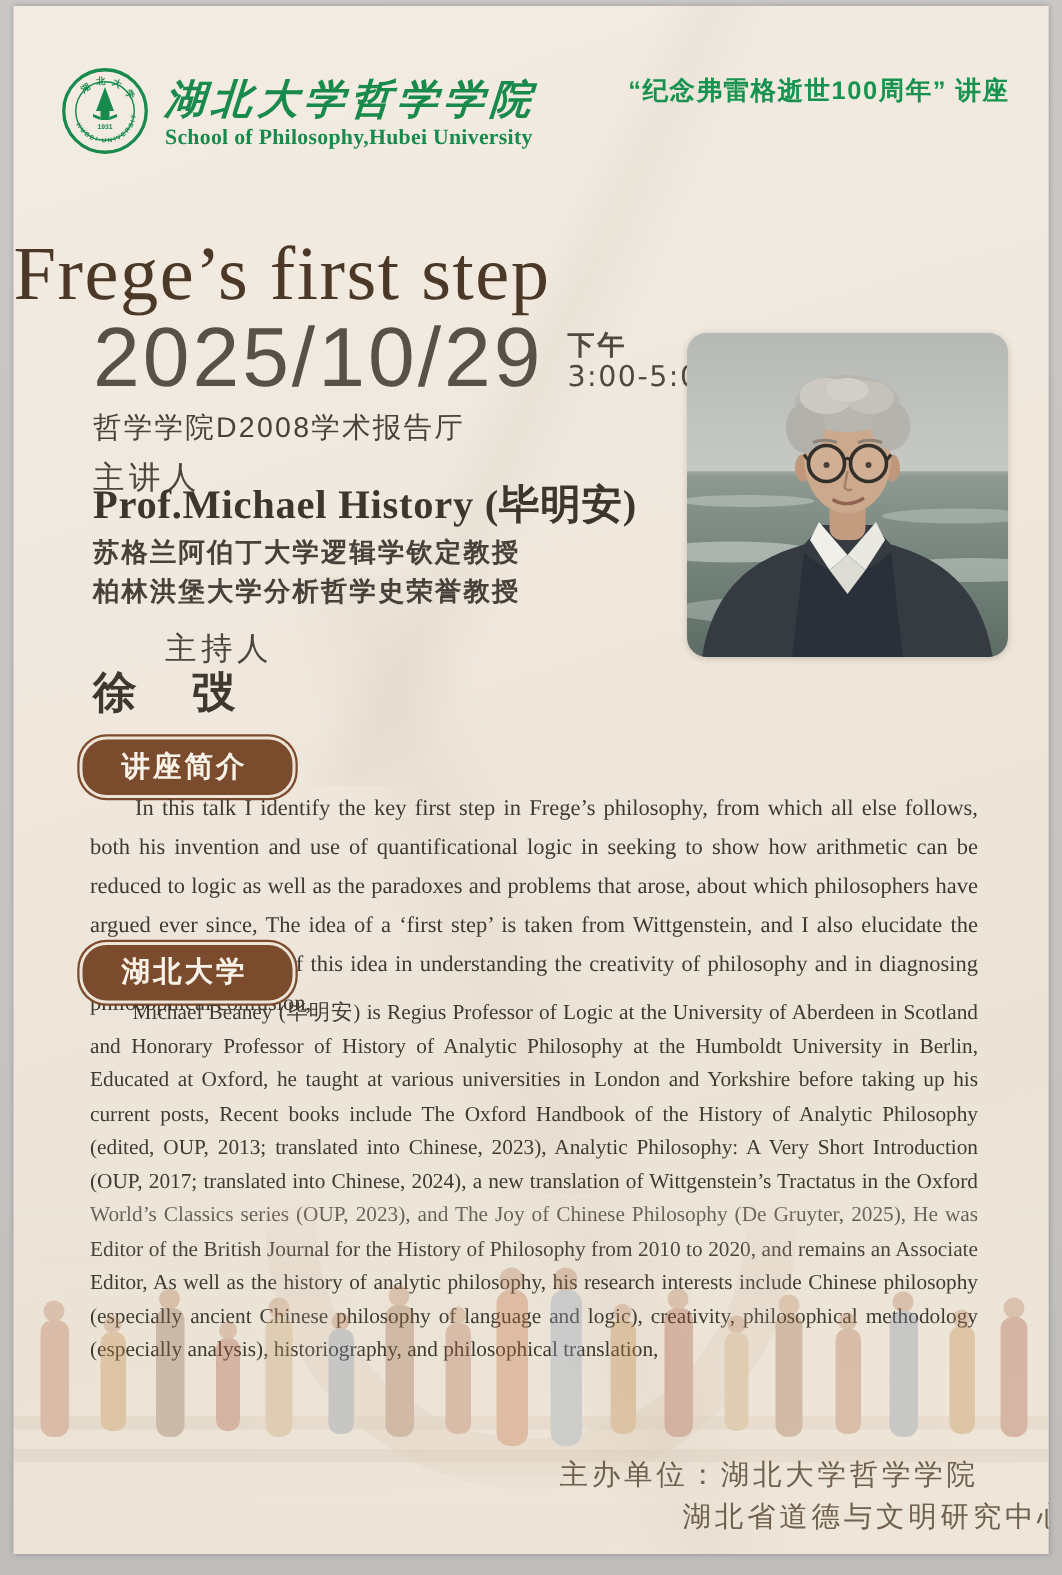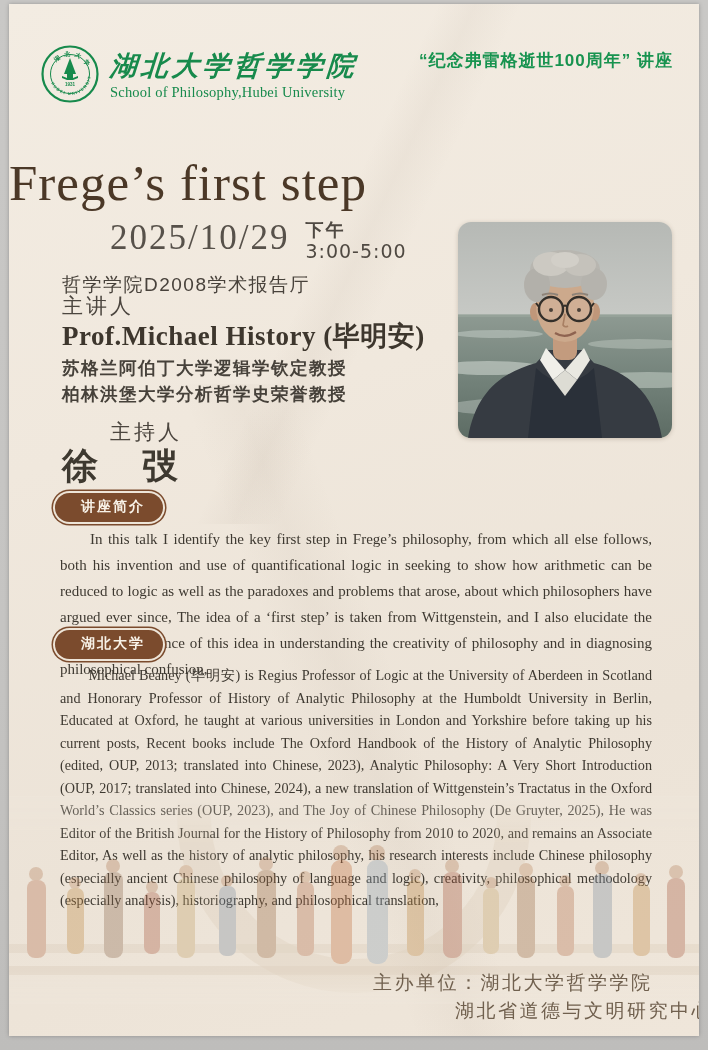--- a/index.html
+++ b/index.html
@@ -18,62 +18,62 @@
     background:linear-gradient(115deg,transparent 46%,rgba(120,100,80,.05) 50%,transparent 55%);}
   .crease.c2{left:0;top:380px;width:690px;height:660px;
     background:linear-gradient(70deg,transparent 44%,rgba(120,100,80,.045) 50%,transparent 56%);}
 
   
   .logo-row{position:absolute;left:31px;top:40px;display:flex;align-items:center;}
   .seal{width:60px;height:60px;flex:0 0 auto;}
   .logo-text{margin-left:10px;}
   .logo-cn{font-family:"Liberation Serif", serif;font-style:italic;font-weight:bold;
     color:#178a4c;font-size:27px;letter-spacing:4px;transform:skewX(-4deg);white-space:nowrap;}
-  .logo-en{font-family:"Liberation Serif", serif;font-weight:normal;color:#178a4c;
+  .logo-en{font-family:"Liberation Serif", serif;font-weight:bold;color:#178a4c;
     font-size:14.5px;margin-top:0;letter-spacing:.2px;white-space:nowrap;}
   .forum{position:absolute;right:26px;top:44px;text-align:right;color:#17934f;
     font-weight:bold;font-size:17px;line-height:26px;letter-spacing:1px;white-space:nowrap;}
 
   
   .title{position:absolute;left:0;top:116px;width:100%;text-align:left;
     font-family:"Liberation Serif", serif;font-weight:normal;font-size:51px;
     color:#4b3827;letter-spacing:1px;}
 
   
   .date-row{position:absolute;left:53px;top:212px;display:flex;align-items:flex-start;}
-  .date{font-family:Liberation Serif, serif;font-weight:400;font-size:35px;
-    color:#57514a;letter-spacing:2px;line-height:44px;margin-left:48px;}
+  .date{font-family:Liberation Sans, sans-serif;font-weight:400;font-size:56px;
+    color:#57514a;letter-spacing:2px;line-height:44px;}
   .time-block{margin-left:16px;margin-top:4px;color:#4f4942;}
   .time-label{font-size:18px;font-weight:bold;letter-spacing:2px;display:block;line-height:20px;}
   .time{font-size:19px;display:block;line-height:22px;letter-spacing:1px;
     font-family:"DejaVu Sans", sans-serif;}
   .venue{position:absolute;left:53px;top:268px;font-size:19px;font-weight:normal;
     color:#48423b;letter-spacing:1.5px;}
 
   
   .photo{position:absolute;left:449px;top:218px;width:214px;height:216px;
     border-radius:13px;overflow:hidden;box-shadow:0 1px 4px rgba(90,70,50,.25);}
   .photo svg{display:block;}
 
   
   .sec-label{position:absolute;left:53px;font-size:21px;color:#4c463f;letter-spacing:3px;}
-  .speaker-label{top:288px;}
+  .speaker-label{top:300px;}
   .speaker-name{position:absolute;left:53px;top:314px;font-family:"Liberation Serif", serif;
     font-weight:bold;font-size:27px;color:#3d362d;letter-spacing:.5px;}
   .speaker-title{position:absolute;left:53px;font-size:17.5px;font-weight:bold;
     color:#46413a;letter-spacing:1.5px;}
   .st1{top:352px;} .st2{top:378px;}
   .host-label{top:414px;margin-left:48px;}
-  .host-name{position:absolute;left:53px;top:438px;font-size:36px;font-weight:bold;
+  .host-name{position:absolute;left:53px;top:438px;font-size:29px;font-weight:bold;
     color:#3e3930;letter-spacing:4px;}
 
   
   .badge{position:absolute;left:46px;background:#7b4b2d;color:#f8f2e8;
-    font-size:14px;font-weight:bold;letter-spacing:2px;
-    padding:5px 18px 6px 26px;border-radius:16px;
+    font-size:19px;font-weight:bold;letter-spacing:2px;
+    padding:5px 30px 6px 26px;border-radius:16px;
     box-shadow:0 0 0 2px #eee5d8, 0 0 0 3.5px #7b4b2d;}
   .badge1{top:489px;}
   .badge2{top:626px;}
 
   
   .para{position:absolute;left:51px;width:592px;font-family:"Liberation Serif", serif;
     color:#3e3931;text-align:justify;text-indent:2em;margin:0;}
   .para1{top:522px;font-size:15px;line-height:26px;}
   .para2{top:660px;font-size:14.2px;line-height:22.5px;}
 

